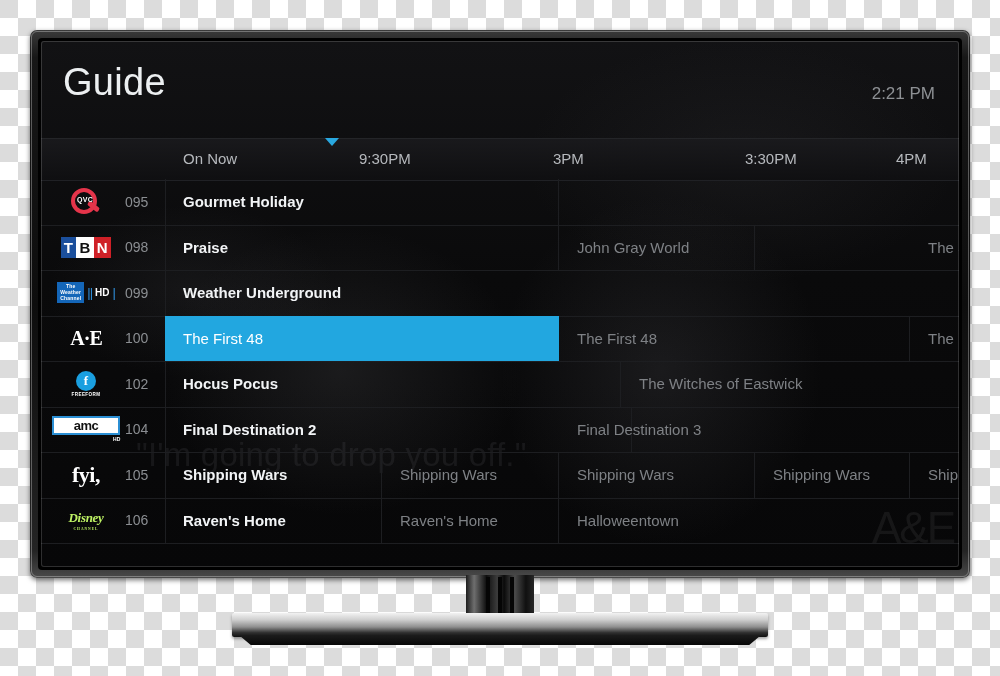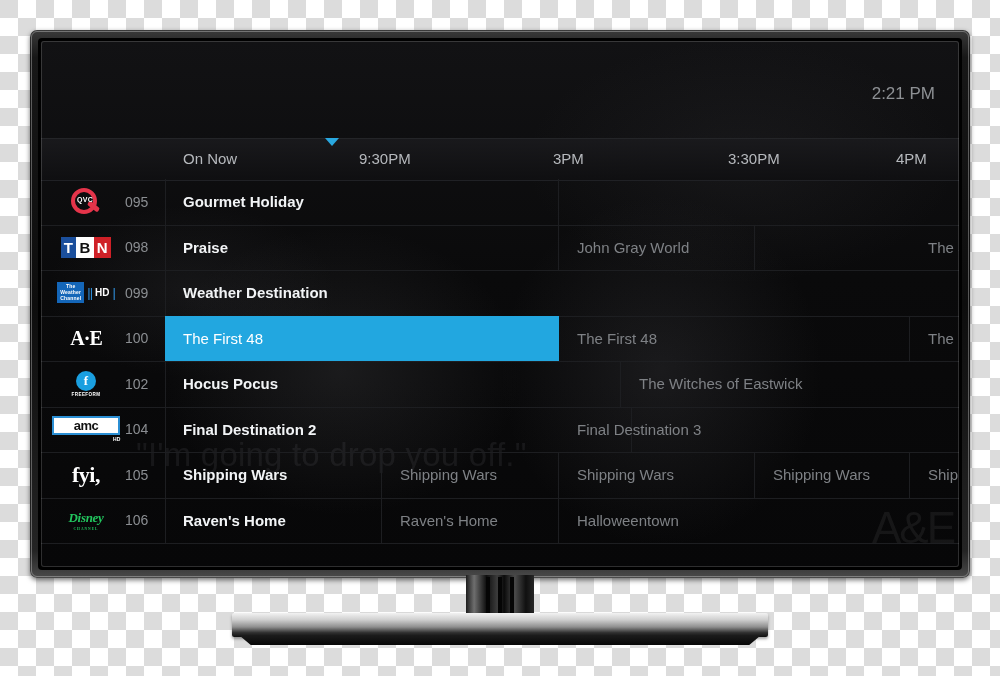--- a/index.html
+++ b/index.html
@@ -154,48 +154,49 @@
     color:#fff;font-size:13px;font-weight:bold;line-height:20px;font-family:"Liberation Serif",serif;}
   .ff .nm{font-size:4.6px;color:#fff;font-weight:bold;letter-spacing:.4px;margin-top:1px;}
 
   .amc{text-align:center;}
   .amc .bx{border:2px solid #2b8fd4;background:#fff;color:#111;font-size:13px;font-weight:bold;
     padding:0 20px;line-height:15px;letter-spacing:-.5px;}
   .amc .hd{font-size:5px;color:#fff;font-weight:bold;text-align:right;margin-top:1px;}
 
   .fyi{font-size:22px;font-weight:bold;color:#fff;letter-spacing:-.5px;font-family:"Liberation Serif",serif;}
 
-  .disney{font-size:13px;color:#22c55e;font-style:italic;font-weight:bold;
+  .disney{font-size:13px;color:#bef264;font-style:italic;font-weight:bold;
     font-family:"Liberation Serif",serif;letter-spacing:-.3px;text-align:center;}
   .disney .sub{font-size:3.6px;letter-spacing:1px;font-style:normal;margin-top:1px;}
 </style>
 </head>
 <body>
 
 <div id="stage">
 
   <div class="tv-frame"></div>
   <div class="tv-inner-lip"></div>
 
   <div class="screen">
     <div class="guide">
 
       <div class="bgart"></div>
       <div class="bg-quote">"I'm going to drop you off."</div>
       <div class="bg-ae">A&amp;E</div>
 
       <div class="gheader">
+        <div class="gtitle">Guide</div>
         <div class="gclock">2:21 PM</div>
       </div>
 
       <div class="timebar" id="timebar">
           <div class="tcell" style="left: 142px;">On Now</div>
           <div class="tcell" style="left: 318px;">9:30PM</div>
           <div class="tcell" style="left: 512px;">3PM</div>
-          <div class="tcell" style="left: 687px;">3:30PM</div>
+          <div class="tcell" style="left: 704px;">3:30PM</div>
           <div class="tcell" style="left: 855px;">4PM</div>
           <div class="nowmark" style="left: 284px;"></div>
         </div>
 
       <div class="rows" id="rows">
           <div class="row" style="top: 0px;">
             <div class="chanbox">
               <div class="logo">
                 <div class="qvc">
                   <div class="ring"></div>
@@ -232,21 +233,21 @@
                 <div class="twc">
                   <div class="box">The<br>Weather<br>Channel</div>
                   <div class="bars">||</div>
                   <div class="hd">HD</div>
                   <div class="bars">|</div>
                 </div>
               </div>
               <div class="chnum">099</div>
             </div>
             <div class="progs">
-              <div class="prog current nobar" style="left: 0px; width: 834px;">Weather Destination</div>
+              <div class="prog current nobar" style="left: 0px; width: 834px;">Weather Underground</div>
             </div>
           </div>
           <div class="row selrow" style="top: 136.5px;">
             <div class="chanbox">
               <div class="logo">
                 <div class="ae">A·E</div>
               </div>
               <div class="chnum">100</div>
             </div>
             <div class="progs">

